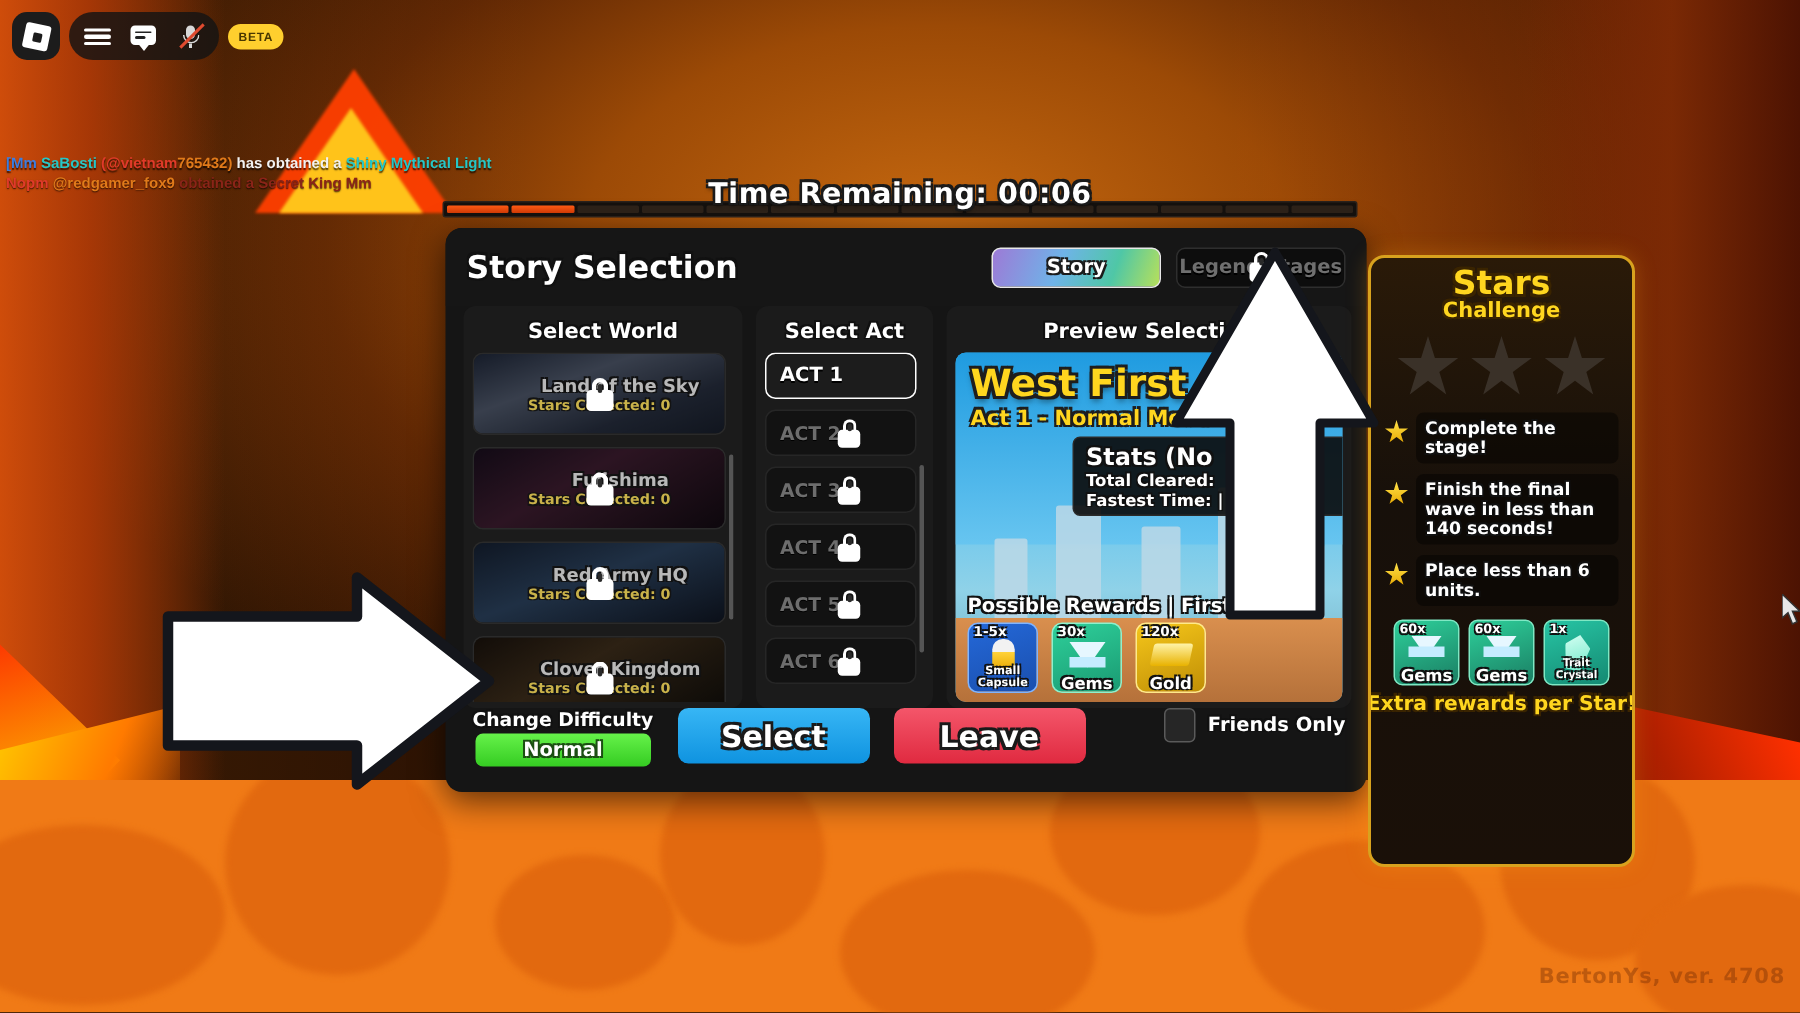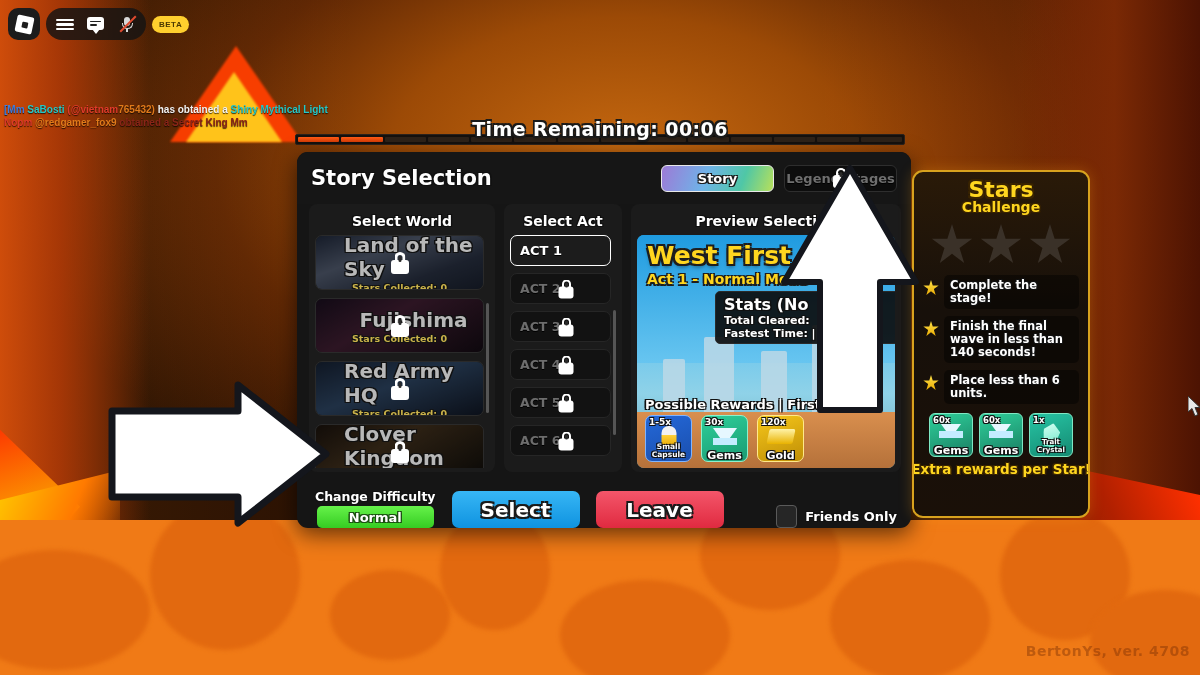--- a/index.html
+++ b/index.html
@@ -178,21 +178,21 @@
     height:55px; border-radius:7px; margin-bottom:8px; position:relative;
     overflow:hidden; display:flex; flex-direction:column; align-items:center;
     justify-content:center; cursor:pointer; border:1px solid #2a2a2a;
   }
   .world-thumb { position:absolute; inset:0; filter:brightness(.44) saturate(.8); }
   .w1 { background:linear-gradient(160deg,#2e3f63 0%,#7c8fb5 35%,#3b4a6b 70%,#23304a 100%); }
   .w2 { background:linear-gradient(150deg,#2a1533 0%,#6e2b52 40%,#20101f 100%); }
   .w3 { background:linear-gradient(160deg,#1e3356 0%,#3f6ea8 45%,#16233d 100%); }
   .w4 { background:linear-gradient(150deg,#2b1c10 0%,#6b4a24 40%,#18140d 100%); }
   .world-name {
-    position:relative; z-index:2; font-size:20px; font-weight:bold; color:#b8b8b8;
+    position:relative; z-index:2; font-size:12px; font-weight:bold; color:#b8b8b8;
     text-shadow:-1.3px -1.3px 0 #111,1.3px -1.3px 0 #111,-1.3px 1.3px 0 #111,1.3px 1.3px 0 #111;
     padding-left:28px;
   }
   .world-stars {
     position:relative; z-index:2; font-size:9.5px; font-weight:bold; color:#c9b24a;
     text-shadow:-1px -1px 0 #131313,1px -1px 0 #131313,-1px 1px 0 #131313,1px 1px 0 #131313;
     margin-top:1px;
   }
   .lock {
     position:absolute; z-index:5; left:50%; top:50%; transform:translate(-50%,-50%);
@@ -311,21 +311,21 @@
     width:26px; height:15px; background:linear-gradient(180deg,#fff3a8,#e8b200); z-index:2; border-radius:2px;
   }
   .capsule {
     position:absolute; left:50%; top:10px; transform:translateX(-50%);
     width:15px; height:21px; background:linear-gradient(180deg,#f2f2f2 0%,#f2f2f2 42%,#ffd23a 42%,#e8a800 100%);
     border-radius:7px 7px 4px 4px; z-index:2;
   }
 
   
   #panel-footer {
-    height:56px; flex:0 0 56px; display:flex; align-items:flex-end;
+    height:56px; flex:0 0 56px; display:flex; align-items:flex-start;
     padding:0 14px 0 18px; gap:16px;
   }
   #difficulty-group { display:flex; flex-direction:column; align-items:center; gap:2px; }
   #difficulty-label {
     font-size:12.5px; font-weight:bold; color:#fff;
     text-shadow:-1.2px -1.2px 0 #111,1.2px -1.2px 0 #111,-1.2px 1.2px 0 #111,1.2px 1.2px 0 #111;
   }
   #difficulty-value {
     width:117px; height:22px; border-radius:5px;
     background:linear-gradient(180deg,#66f24a,#35cc22);
@@ -346,21 +346,21 @@
     width:21px; height:23px; border-radius:4px; background:#262626;
     border:1.8px solid #5a5a5a; cursor:pointer;
   }
   #friends-only-label {
     font-size:13px; font-weight:bold; color:#fff;
     text-shadow:-1.3px -1.3px 0 #111,1.3px -1.3px 0 #111,-1.3px 1.3px 0 #111,1.3px 1.3px 0 #111;
   }
 
   
   #stars-panel {
-    position:absolute; left:912px; top:170px; width:178px; height:348px; z-index:21;
+    position:absolute; left:912px; top:170px; width:178px; height:408px; z-index:21;
     border-radius:11px; border:2.5px solid #d8a21e;
     background:linear-gradient(180deg,#2a1a08 0%,#17100a 40%,#1a1008 100%);
     padding:8px 9px 5px; display:flex; flex-direction:column; align-items:center;
     box-shadow:0 0 14px rgba(255,160,20,.28);
     overflow:hidden;
   }
   #stars-title {
     font-size:22px; font-weight:bold; color:#ffd61f; line-height:20px;
     text-shadow:-1.8px -1.8px 0 #3a2400,1.8px -1.8px 0 #3a2400,-1.8px 1.8px 0 #3a2400,1.8px 1.8px 0 #3a2400;
   }

